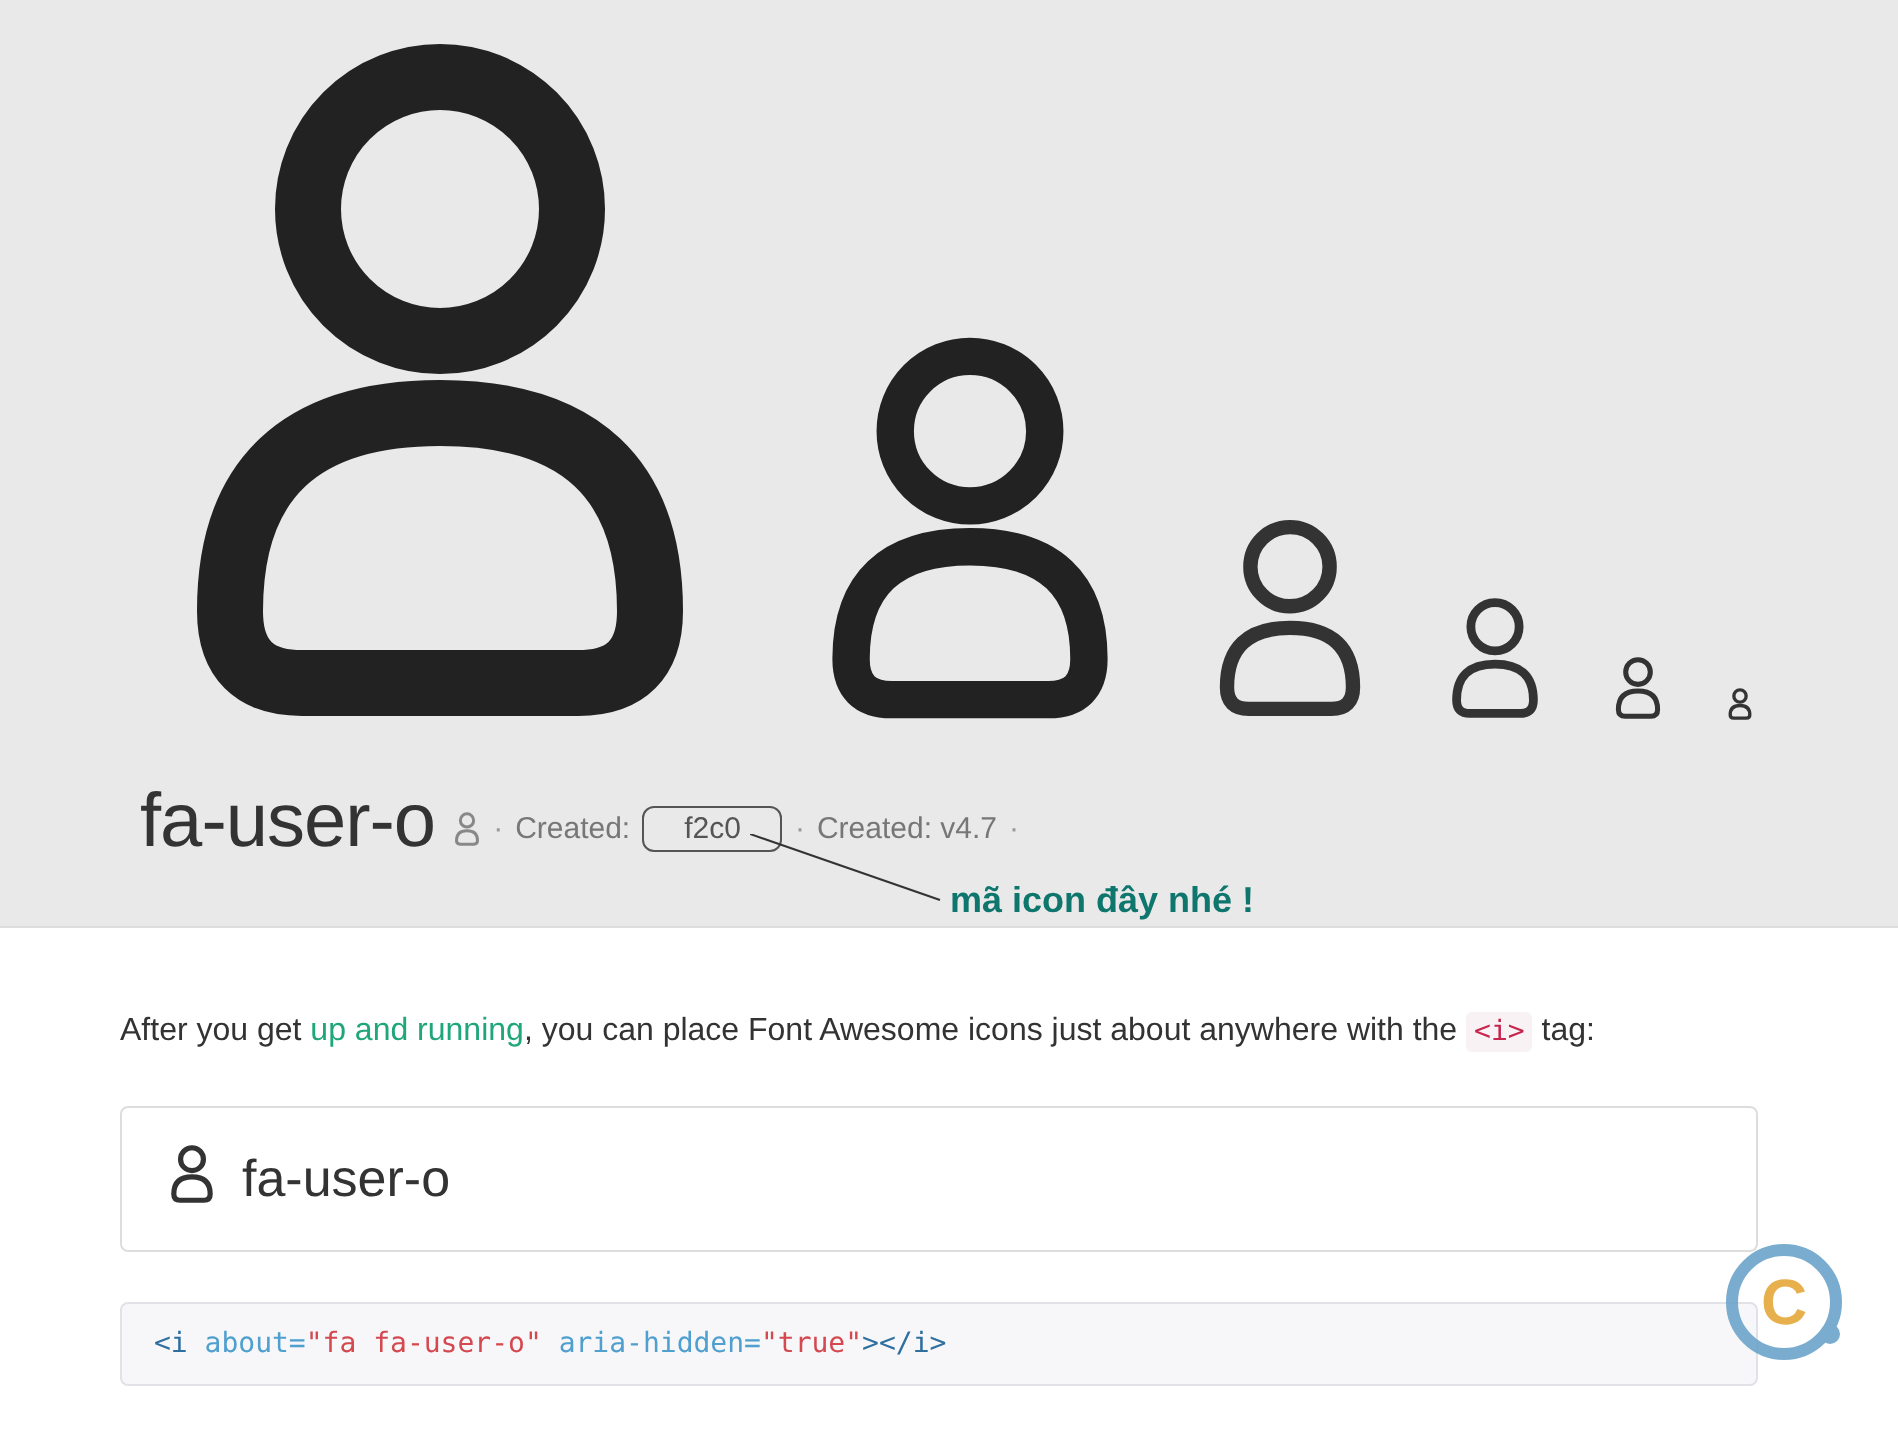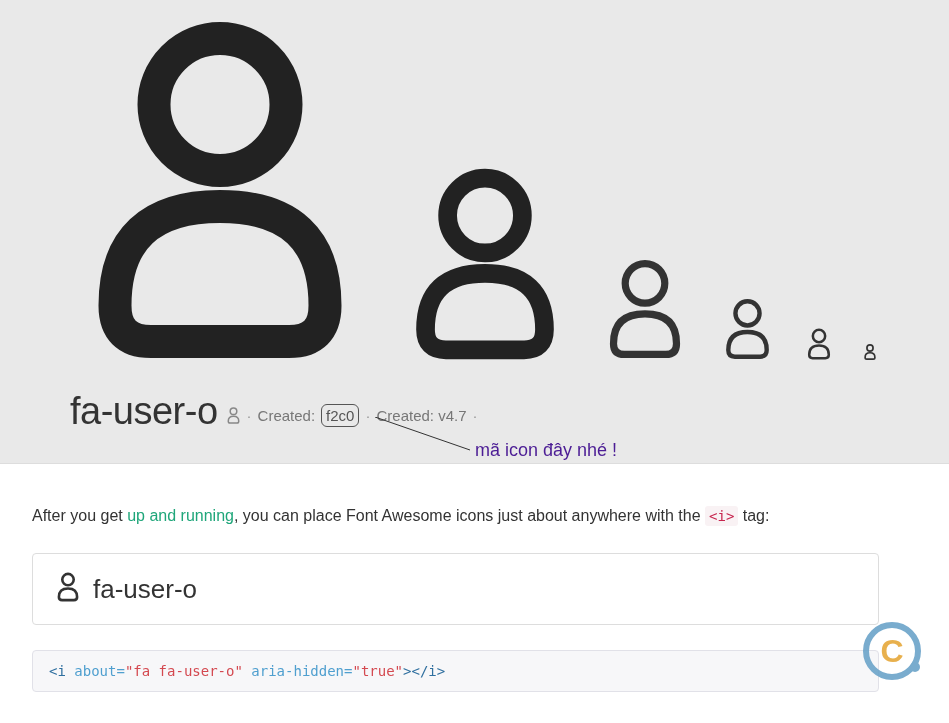--- a/index.html
+++ b/index.html
@@ -41,45 +41,45 @@
   align-items: center;
   gap: 6px;
   flex-wrap: wrap;
 }
 .meta .mini-icon { display:inline-flex; }
 .meta .sep { color: #999; }
 
 .unicode-box {
   border: 1.5px solid #555;
   border-radius: 6px;
-  padding: 2px 4px;
+  padding: 2px 20px;
   display: inline-block;
   color: #555;
   position: relative;
 }
 
 .annotation-line {
   position: absolute;
   left: 375px;
   top: 417px;
   width: 100px;
   height: 40px;
   pointer-events: none;
 }
 .annotation-text {
   position: absolute;
   left: 475px;
   top: 440px;
-  color: #4c1d95;
+  color: #0f766e;
   font-size: 18px;
-  font-weight: 400;
+  font-weight: 700;
 }
 
 .content-section {
-  padding: 40px 70px 20px 32px;
+  padding: 40px 70px 20px 60px;
   background: #fff;
 }
 
 .intro-text {
   font-size: 16px;
   color: #333;
   margin-bottom: 25px;
   line-height: 1.5;
 }
 .intro-text a { color: #1fa67a; text-decoration: none; }

